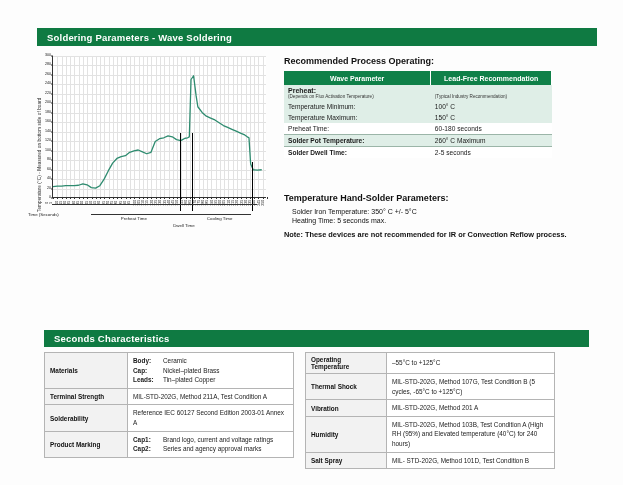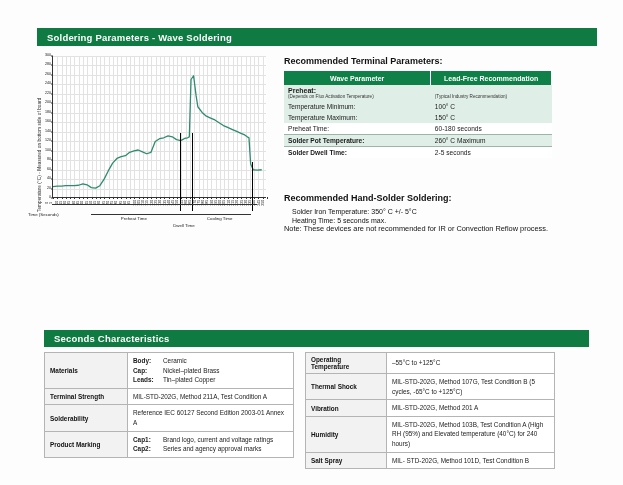--- a/index.html
+++ b/index.html
@@ -72,21 +72,21 @@
   .c2{width:118px;}
   tr.tint td{background:#dfeee7;}
   tr.plain td{background:#ffffff;}
   tr.sep td{border-top:1px solid #9bb5a8;}
   td.indent{padding-left:12px;}
   .tiny{font-size:4.6px;color:#333;}
   .pre-lbl{font-weight:normal;font-size:7px;}
 
   #hand-block{position:absolute;left:284px;top:193px;width:300px;}
   .hs-line{font-size:7px;color:#111;margin:1.5px 0 0 8px;}
-  .note{font-size:7.4px;font-weight:normal;color:#111;line-height:1.45;}
+  .note{font-size:7.4px;font-weight:bold;color:#111;margin-top:6px;line-height:1.45;}
 
   
   .pc{position:absolute;border-collapse:collapse;font-size:6.4px;}
   .pc td{border:1px solid #b4b4b4;padding:3px 5px;vertical-align:middle;background:#fff;}
   .pc td.lbl{font-weight:bold;background:#f2f2f2;color:#111;}
   #pc-left{left:44px;top:352px;width:250px;}
   #pc-left td.lbl{width:72px;}
   #pc-right{left:305px;top:352px;width:250px;}
   #pc-right td.lbl{width:70px;}
   .kv{display:flex;gap:4px;}
@@ -328,21 +328,21 @@
         <div class="phase-label" style="top: 164px; left: 92.804px;">Preheat Time</div>
         <div class="arrowline" style="left: 150.688px; top: 162px; width: 11.984px;"></div>
         <div class="phase-label" style="top: 171px; left: 145.18px;">Dwell Time</div>
         <div class="arrowline" style="left: 162.672px; top: 162px; width: 59.92px;"></div>
         <div class="phase-label" style="top: 164px; left: 178.832px;">Cooling Time</div>
         <div class="arrowline" style="left: 24px; top: 152px; width: 205.44px;"></div>
       </div>
   </div>
 
   <div id="proc-block">
-    <div class="blk-title">Recommended Terminal Parameters:</div>
+    <div class="blk-title">Recommended Process Operating:</div>
 
     <table class="pp">
       <tbody>
         <tr class="hdr">
           <td class="c1">Wave Parameter</td>
           <td class="c2">Lead-Free Recommendation</td>
         </tr>
 
         <tr class="tint">
           <td class="c1">
@@ -376,21 +376,21 @@
 
         <tr class="plain sep">
           <td class="c1" style="font-weight:bold;">Solder Dwell Time:</td>
           <td class="c2">2-5 seconds</td>
         </tr>
       </tbody>
     </table>
   </div>
 
   <div id="hand-block">
-    <div class="blk-title">Recommended Hand-Solder Soldering:</div>
+    <div class="blk-title">Temperature Hand-Solder Parameters:</div>
     <div class="hs-line">Solder Iron Temperature: 350° C +/- 5°C</div>
     <div class="hs-line">Heating Time: 5 seconds max.</div>
     <div class="note">Note: These devices are not recommended for IR or Convection Reflow process.</div>
   </div>
 
   <div class="sec-head" id="prodchar-head">
     <span>Seconds Characteristics</span>
   </div>
 
   <table class="pc" id="pc-left">

